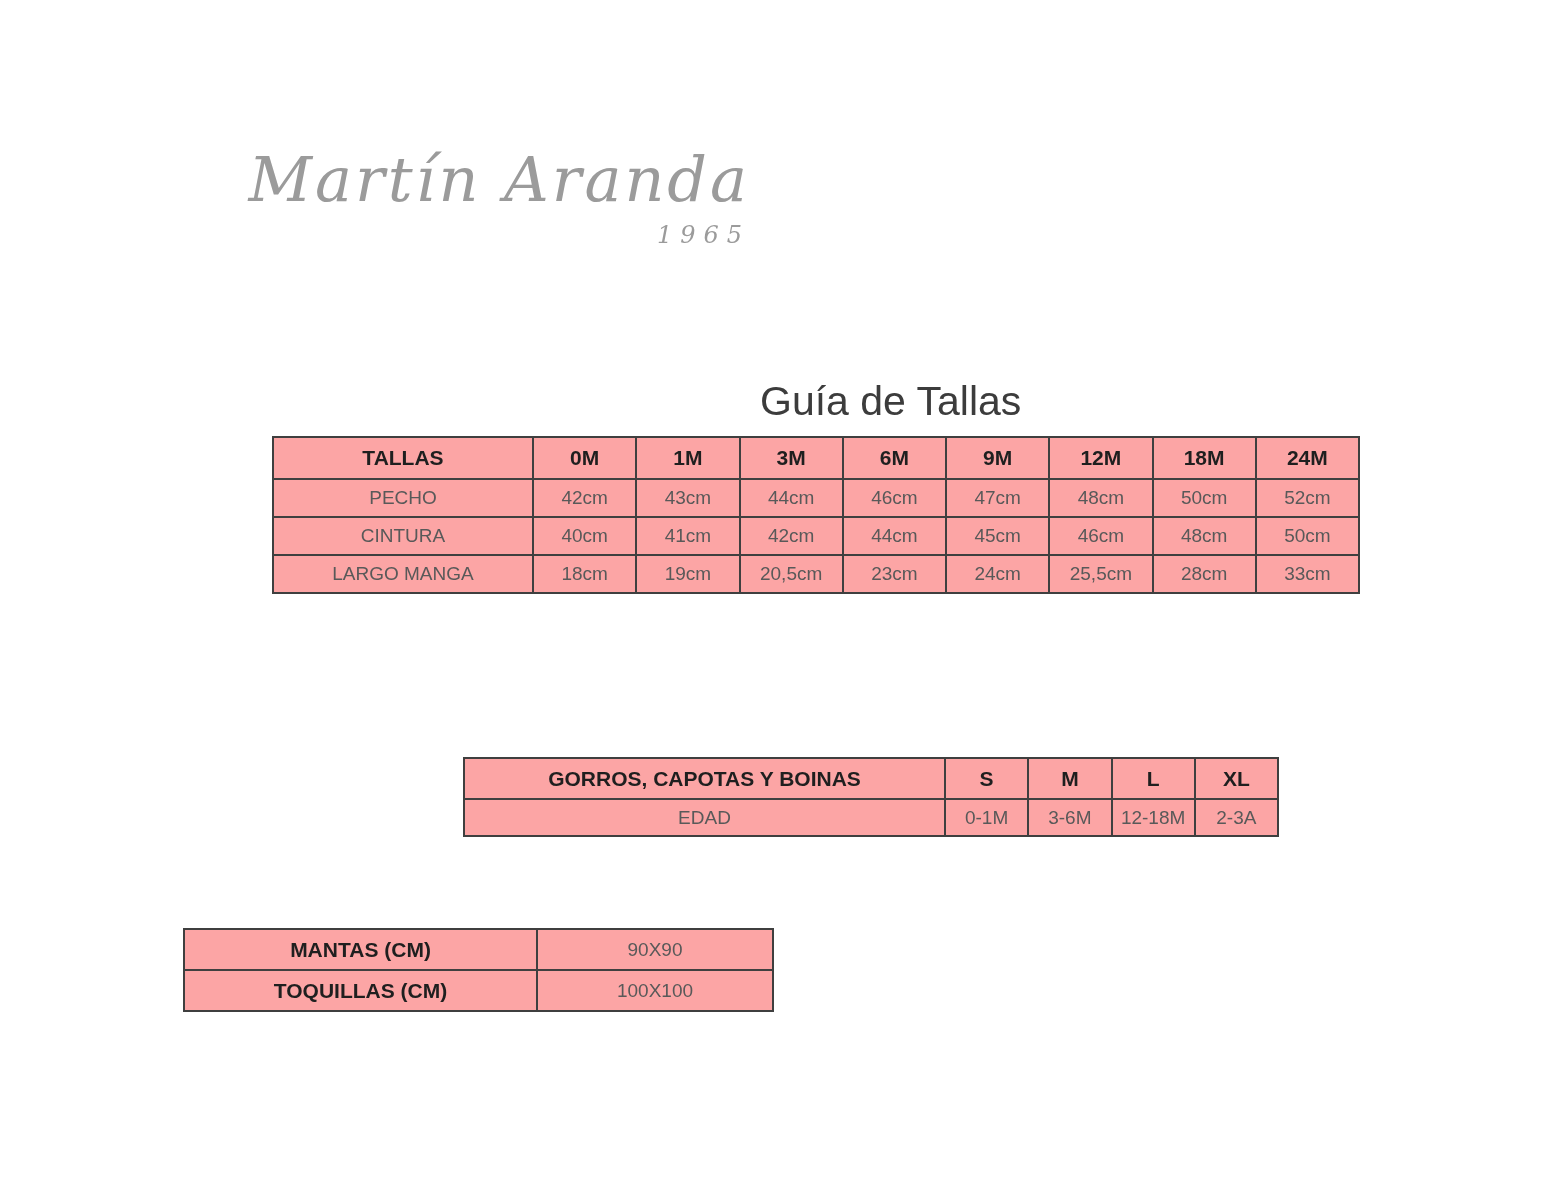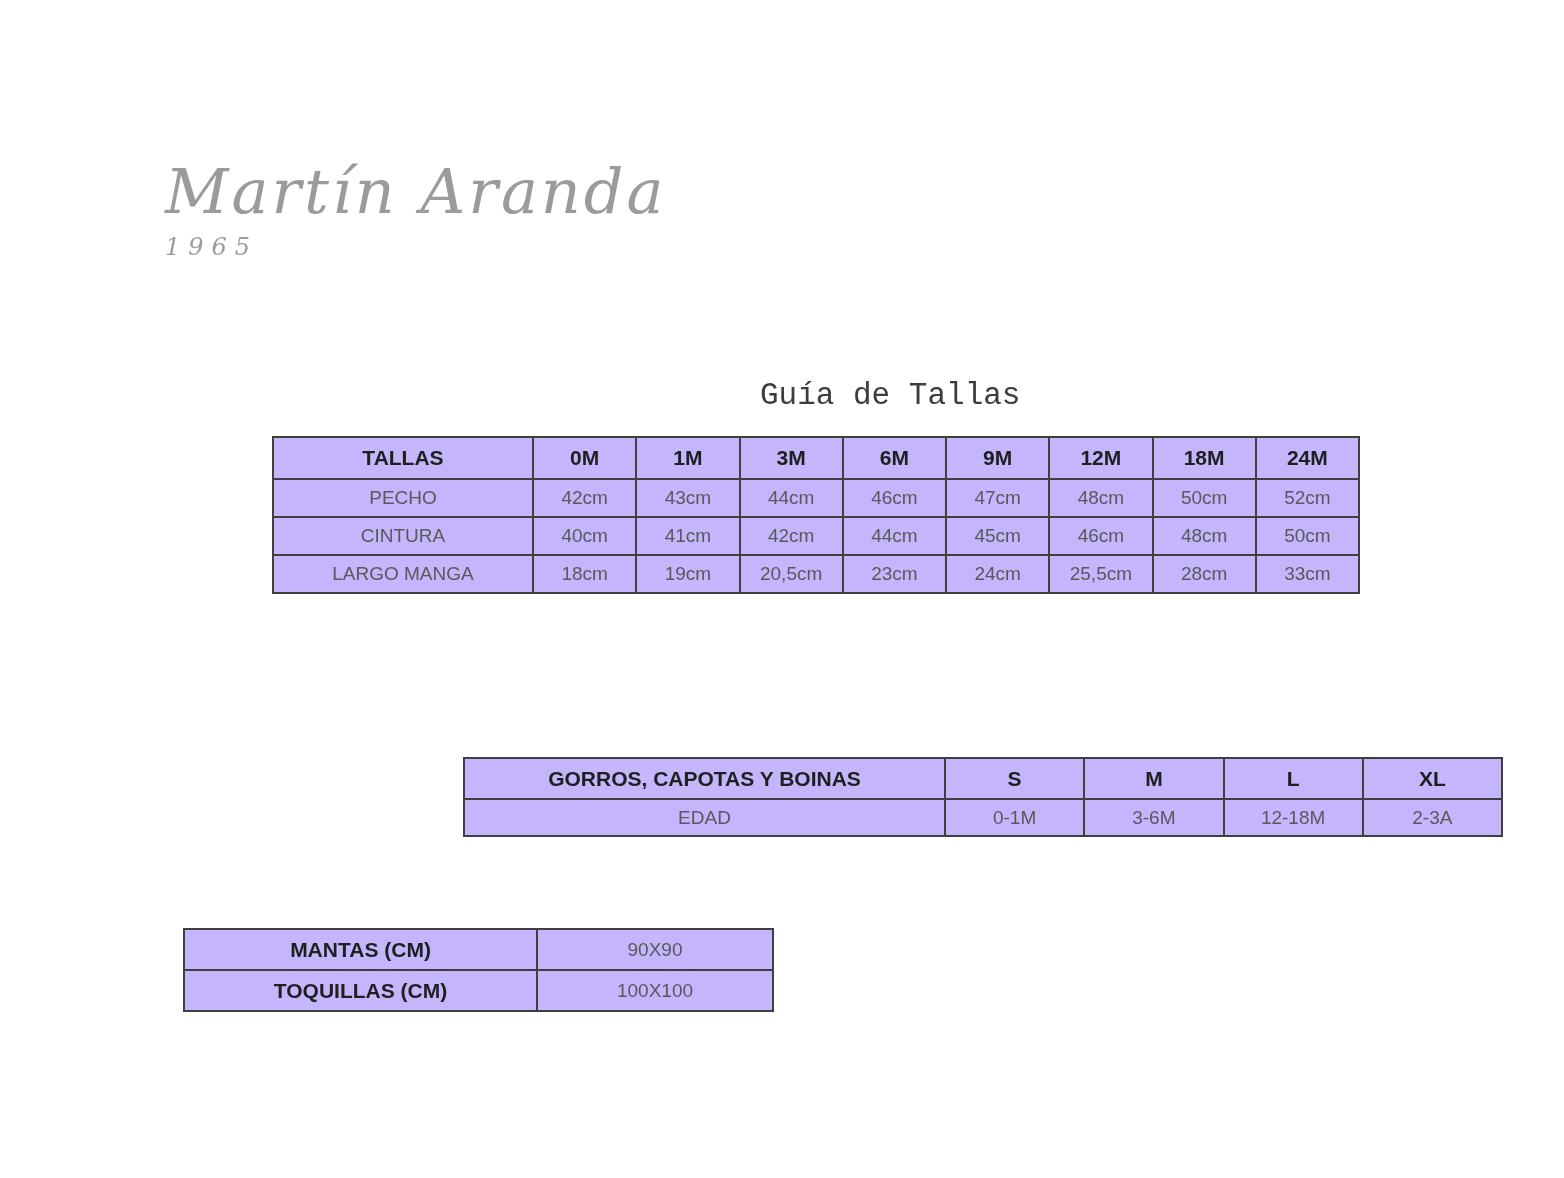--- a/index.html
+++ b/index.html
@@ -13,23 +13,23 @@
     height: 1178px;
     background: var(--background, #ffffff);
     font-family: "Liberation Sans", sans-serif;
     overflow: hidden;
   }
 
   
   .logo {
     position: absolute;
     left: 165px;
-    top: 158px;
+    top: 146px;
     width: 585px;
-    text-align: left;
+    text-align: right;
     color: var(--logo, #9b9b9b);
     user-select: none;
   }
   .logo-script {
     font-family: "DejaVu Serif", serif;
     font-style: italic;
     font-size: 62px;
     line-height: 1.1;
     letter-spacing: 3px;
     white-space: nowrap;
@@ -40,32 +40,31 @@
     font-size: 24px;
     letter-spacing: 8px;
     margin-top: 7px;
   }
 
   
   .page-title {
     position: absolute;
     left: 760px;
     top: 378px;
-    font-size: 31px;
+    font-size: 41px;
     color: var(--title-text, #3c3c3c);
     white-space: nowrap;
-    font-family: Liberation Mono, monospace;
   }
 
   
   table {
     position: absolute;
     border-collapse: collapse;
     table-layout: fixed;
-    background: #c4b5fd;
+    background: #fca5a5;
   }
   th, td {
     border: 2px solid var(--border, #3f3f3f);
     text-align: center;
     vertical-align: middle;
     padding: 0 4px;
     overflow: hidden;
     white-space: nowrap;
   }
   th {
@@ -78,21 +77,21 @@
     font-size: 19px;
     font-weight: normal;
   }
 
   
   .sizes-table { left: 272px; top: 436px; width: 1088px; }
   .sizes-table th { height: 40px; }
   .sizes-table td { height: 36px; }
 
   
-  .hats-table { left: 463px; top: 757px; width: 1040px; }
+  .hats-table { left: 463px; top: 757px; width: 816px; }
   .hats-table th { height: 39px; }
   .hats-table td { height: 35px; }
 
   
   .blankets-table { left: 183px; top: 928px; width: 591px; }
   .blankets-table td { height: 39px; }
   .blankets-table .row-label {
     font-weight: bold;
     color: var(--header-text, #1f1f1f);
     font-size: 21px;

